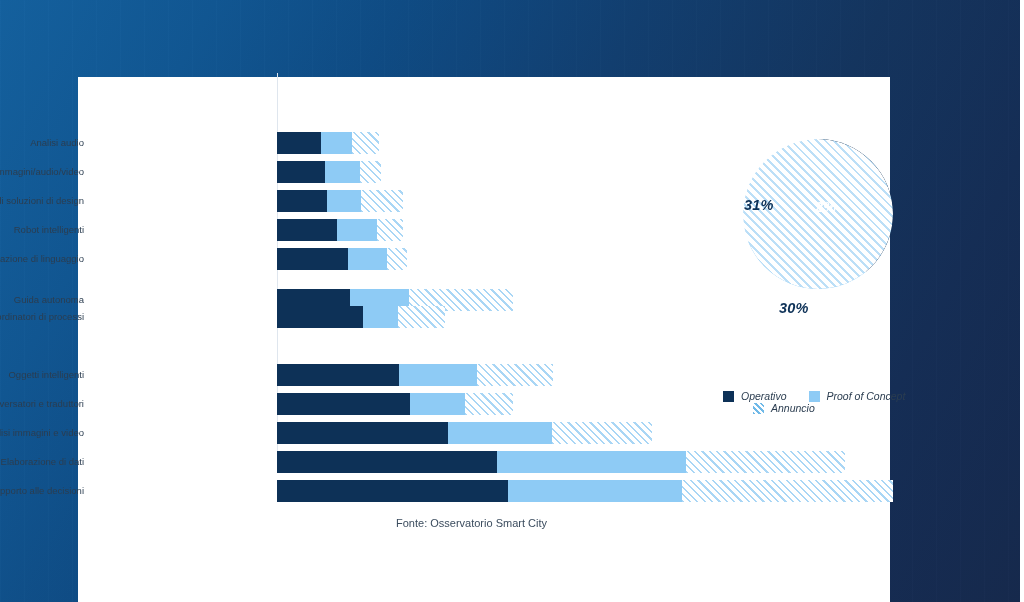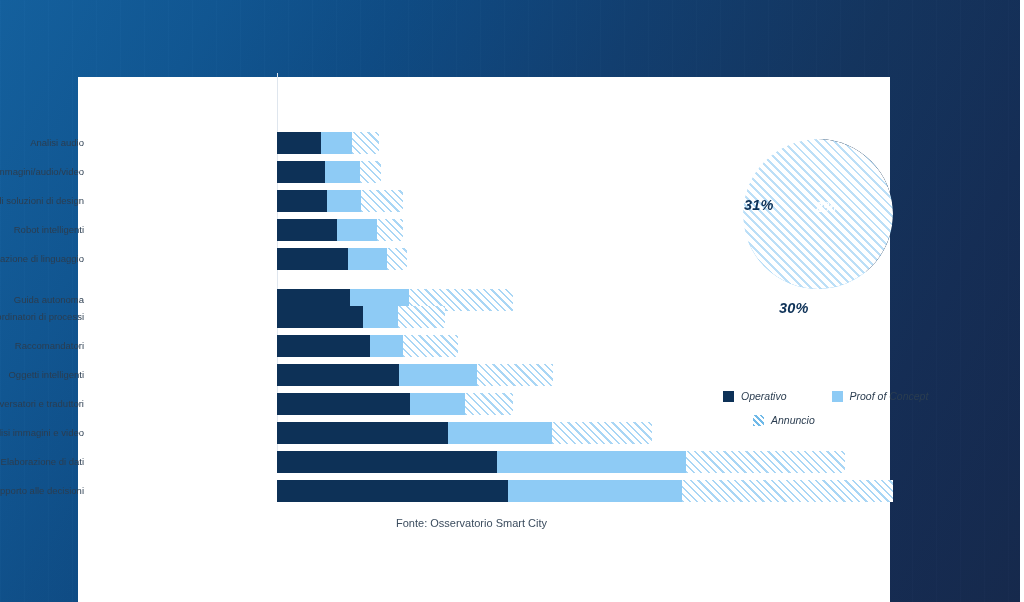--- a/index.html
+++ b/index.html
@@ -76,22 +76,22 @@
   }
   .pielbl{
     position:absolute;font-size:14.5px;font-weight:bold;letter-spacing:.2px;font-style:italic;
   }
   #lbl-op{left:152px;top:60px;color:#ffffff;}
   #lbl-poc{left:116px;top:115px;color:#0d3157;margin-top:46px;}
   #lbl-ann{left:81px;top:58px;color:#0d3157;}
 
   
   #legend{position:absolute;left:645px;top:313px;width:280px;}
-  .lgline{display:flex;align-items:center;gap:23px;}
-  .lgline.r2{margin-top:12px;padding-left:30px;align-items:flex-end;}
+  .lgline{display:flex;align-items:center;}
+  .lgline.r2{padding-left:30px;align-items:flex-end;}
   .lgitem{display:flex;align-items:center;white-space:nowrap;}
   .lgitem + .lgitem{margin-left:22px;}
   .swatch{width:11px;height:11px;margin-right:7px;flex:none;}
   .swatch.op{background:#0d3157;}
   .swatch.poc{background:#8ecbf5;}
   .swatch.ann{
     background-color:#ffffff;
     background-image:repeating-linear-gradient(45deg,
         #6fb9e8 0px,#6fb9e8 1.5px,
         #ffffff 1.5px,#ffffff 4.2px);
@@ -170,28 +170,20 @@
 
       <div class="brow" style="top:229px">
         <div class="blabel">Coordinatori di processi</div>
         <div class="btrack">
           <div class="seg op" style="left:0px;width:86px"></div>
           <div class="seg poc" style="left:86px;width:35px"></div>
           <div class="seg ann" style="left:121px;width:47px"></div>
         </div>
       </div>
 
-      <div class="brow" style="top:258px">
-        <div class="blabel">Raccomandatori</div>
-        <div class="btrack">
-          <div class="seg op" style="left:0px;width:93px"></div>
-          <div class="seg poc" style="left:93px;width:33px"></div>
-          <div class="seg ann" style="left:126px;width:55px"></div>
-        </div>
-      </div>
 
       <div class="brow" style="top:287px">
         <div class="blabel">Oggetti intelligenti</div>
         <div class="btrack">
           <div class="seg op" style="left:0px;width:122px"></div>
           <div class="seg poc" style="left:122px;width:78px"></div>
           <div class="seg ann" style="left:200px;width:76px"></div>
         </div>
       </div>
 

